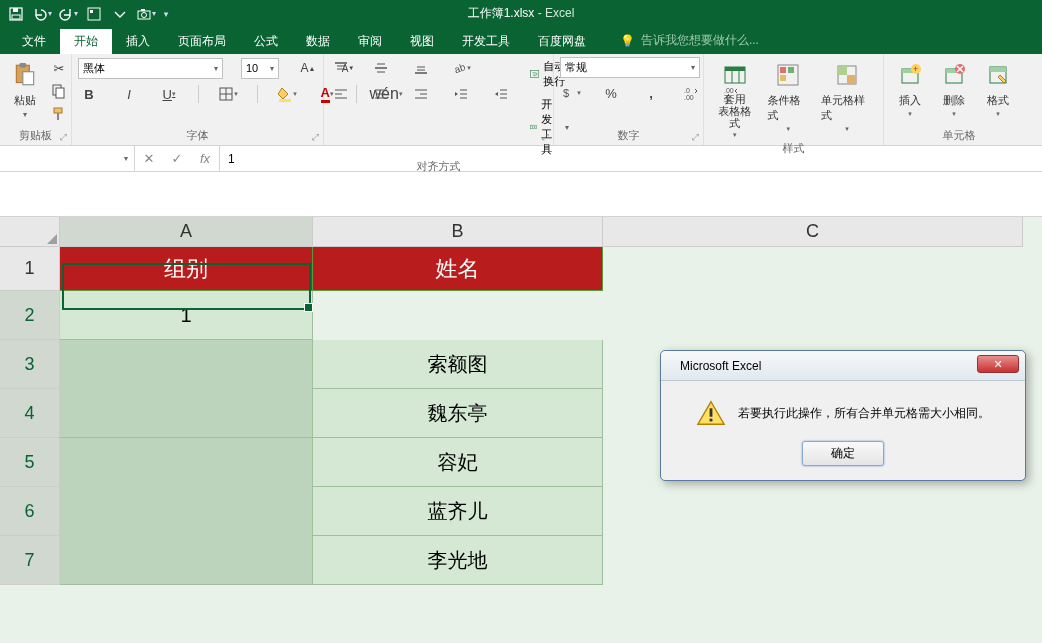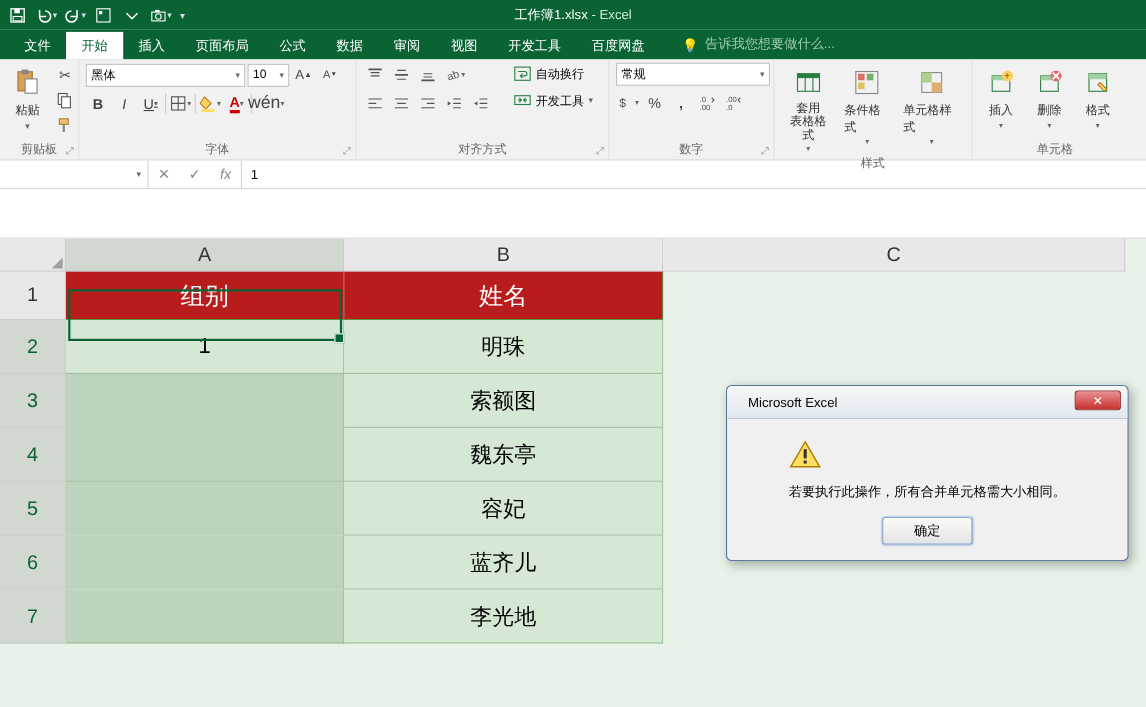--- a/index.html
+++ b/index.html
@@ -23,21 +23,21 @@
 .ribbon { height: 92px; background: #f1f1f1; border-bottom: 1px solid #d4d4d4; display: flex; }
 .group { border-right: 1px solid #e0e0e0; padding: 3px 6px 2px 6px; display: flex; flex-direction: column; justify-content: space-between; position: relative; }
 .group-label { text-align: center; font-size: 11px; color: #666; height: 15px; display: flex; align-items: center; justify-content: center; gap: 30px; }
 .group-label .launcher { font-size: 9px; color: #888; cursor: pointer; position: absolute; right: 4px; bottom: 2px; }
 .group-body { display: flex; gap: 4px; flex: 1; align-items: flex-start; }
 
 .btn-big { display: flex; flex-direction: column; align-items: center; justify-content: center; padding: 2px 4px; cursor: pointer; font-size: 11px; color: #333; gap: 2px; min-width: 38px; }
 .btn-big .ico { width: 32px; height: 32px; display: flex; align-items: center; justify-content: center; font-size: 22px; }
 .btn-small { width: 22px; height: 22px; display: flex; align-items: center; justify-content: center; cursor: pointer; font-size: 13px; color: #444; }
 .stack { display: flex; flex-direction: column; gap: 1px; }
-.row { display: flex; gap: 2px; align-items: center; }
+.row { display: flex; gap: 18px; align-items: center; }
 
 
 .font-name { width: 145px; height: 21px; border: 1px solid #c0c0c0; background: #fff; font-size: 11px; padding: 0 4px; display: flex; align-items: center; justify-content: space-between; }
 .font-size { width: 38px; height: 21px; border: 1px solid #c0c0c0; background: #fff; font-size: 11px; padding: 0 4px; display: flex; align-items: center; justify-content: space-between; }
 .dd { font-size: 8px; color: #666; }
 
 
 .formula-bar { height: 26px; background: #fff; border-bottom: 1px solid #d4d4d4; display: flex; align-items: stretch; }
 .name-box { width: 135px; border-right: 1px solid #d4d4d4; padding: 0 6px; font-size: 12px; display: flex; align-items: center; justify-content: space-between; }
 .fb-btns { display: flex; align-items: center; border-right: 1px solid #d4d4d4; }
@@ -67,21 +67,21 @@
 .row-line:first-child { height: 44px; }
 
 .active-outline { position: absolute; left: 62px; top: 46px; width: 249px; height: 47px; border: 2px solid #0a6332; pointer-events: none; }
 .active-outline::after { content: ""; position: absolute; right: -4px; bottom: -4px; width: 7px; height: 7px; background: #0a6332; border: 1px solid #fff; }
 
 
 .dialog { position: absolute; left: 660px; top: 350px; width: 366px; background: #f0f0f0; border: 1px solid #5a7aa0; box-shadow: 3px 3px 10px rgba(0,0,0,0.3); border-radius: 5px; }
 .dialog-title { height: 30px; background: linear-gradient(#f8f8f8, #e0e8f0); border-bottom: 1px solid #c0c8d0; display: flex; align-items: center; padding: 0 19px; font-size: 12px; border-radius: 5px 5px 0 0; }
 .dialog-close { position: absolute; right: 6px; top: 4px; width: 42px; height: 18px; background: linear-gradient(#e89090, #c83030); border: 1px solid #903030; border-radius: 3px; color: #fff; display: flex; align-items: center; justify-content: center; font-size: 11px; cursor: pointer; }
 .dialog-body { padding: 18px 14px 14px 14px; display: flex; flex-direction: column; align-items: center; gap: 14px; }
-.dialog-msg { display: flex; gap: 12px; align-items: flex-start; font-size: 12px; flex-direction: column; }
+.dialog-msg { display: flex; gap: 12px; align-items: center; font-size: 12px; }
 .warn-icon { width: 30px; height: 28px; position: relative; }
 .warn-icon svg { width: 100%; height: 100%; }
 .dialog-btn { padding: 3px 28px; background: linear-gradient(#fafafa,#e4e4e4); border: 1px solid #8aa8d0; border-radius: 3px; font-size: 12px; cursor: pointer; box-shadow: 0 0 2px #6090d0; }
 
 
 .svgico { width: 16px; height: 16px; }
 .ribbon-num-box { width: 140px; height: 21px; border: 1px solid #c0c0c0; background: #fff; font-size: 11px; padding: 0 4px; display:flex; align-items:center; justify-content:space-between; }
 
 .align-box { width:22px; height:22px; display:flex; align-items:center; justify-content:center; cursor:pointer; }
 .align-box svg { width:16px; height:16px; }
@@ -501,21 +501,20 @@
   <div class="rows">
     <div class="row-line">
       <div class="row-h">1</div>
       <div class="cell colA header">组别</div>
       <div class="cell colB header">姓名</div>
       <div class="cell colC blank"></div>
     </div>
     <div class="row-line">
       <div class="row-h sel">2</div>
       <div class="cell colA">1</div>
-      <div class="cell colB">明珠</div>
       <div class="cell colC blank"></div>
     </div>
     <div class="row-line">
       <div class="row-h sel">3</div>
       <div class="cell colA merged" style="border-bottom:none"></div>
       <div class="cell colB">索额图</div>
       <div class="cell colC blank"></div>
     </div>
     <div class="row-line">
       <div class="row-h sel">4</div>

